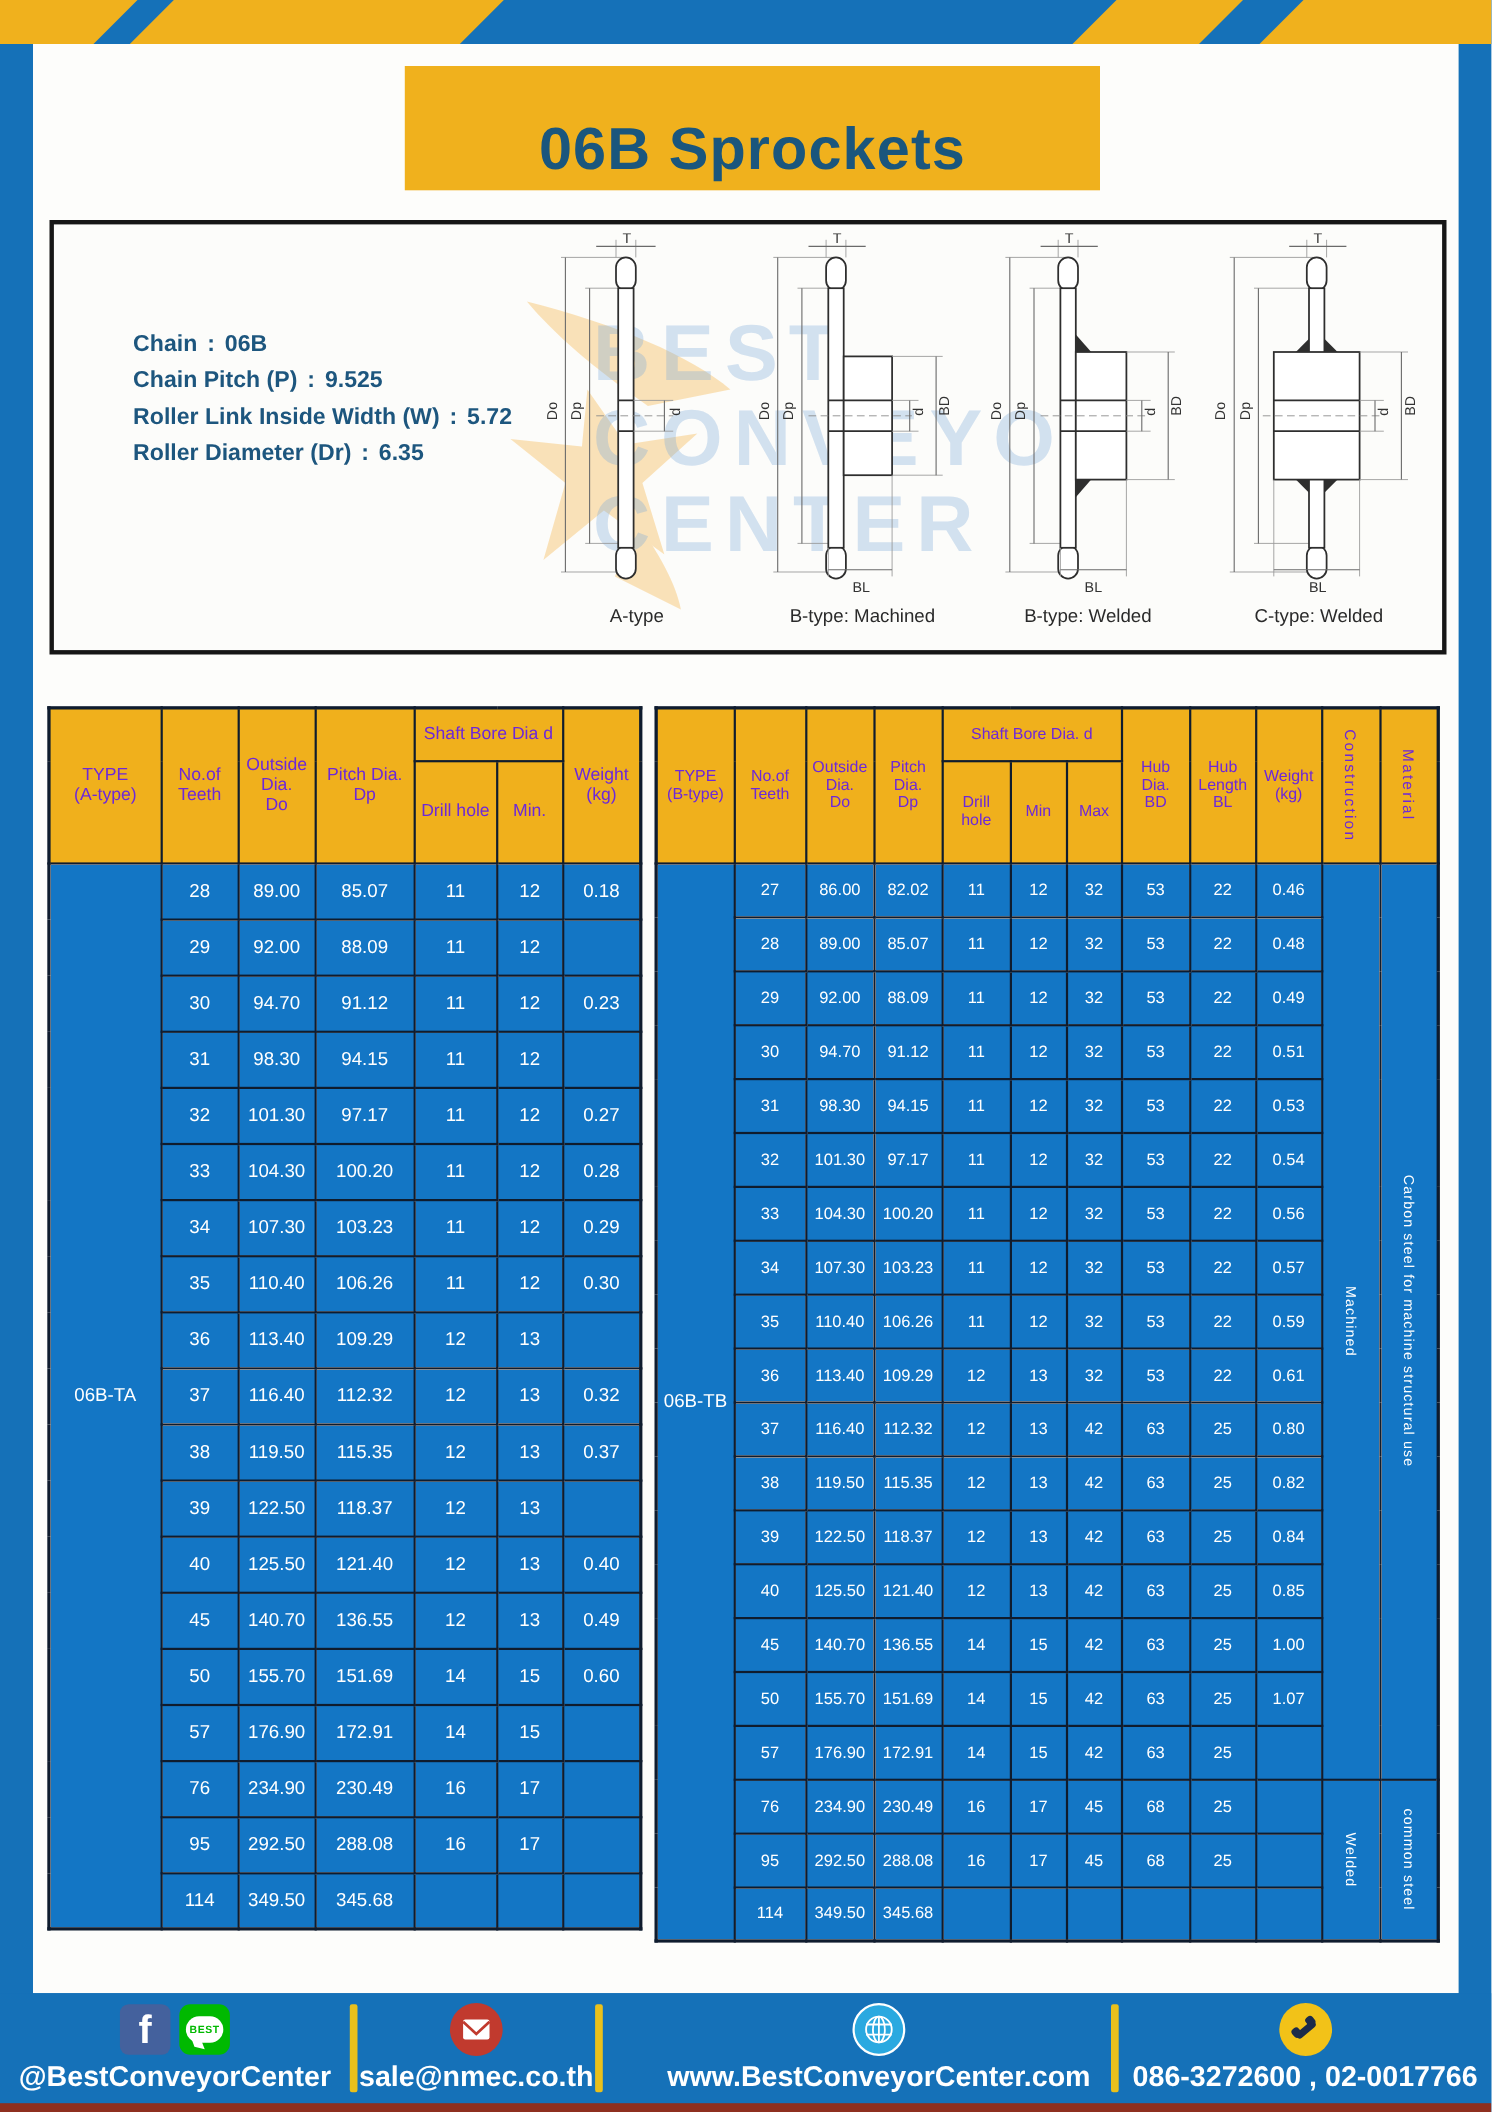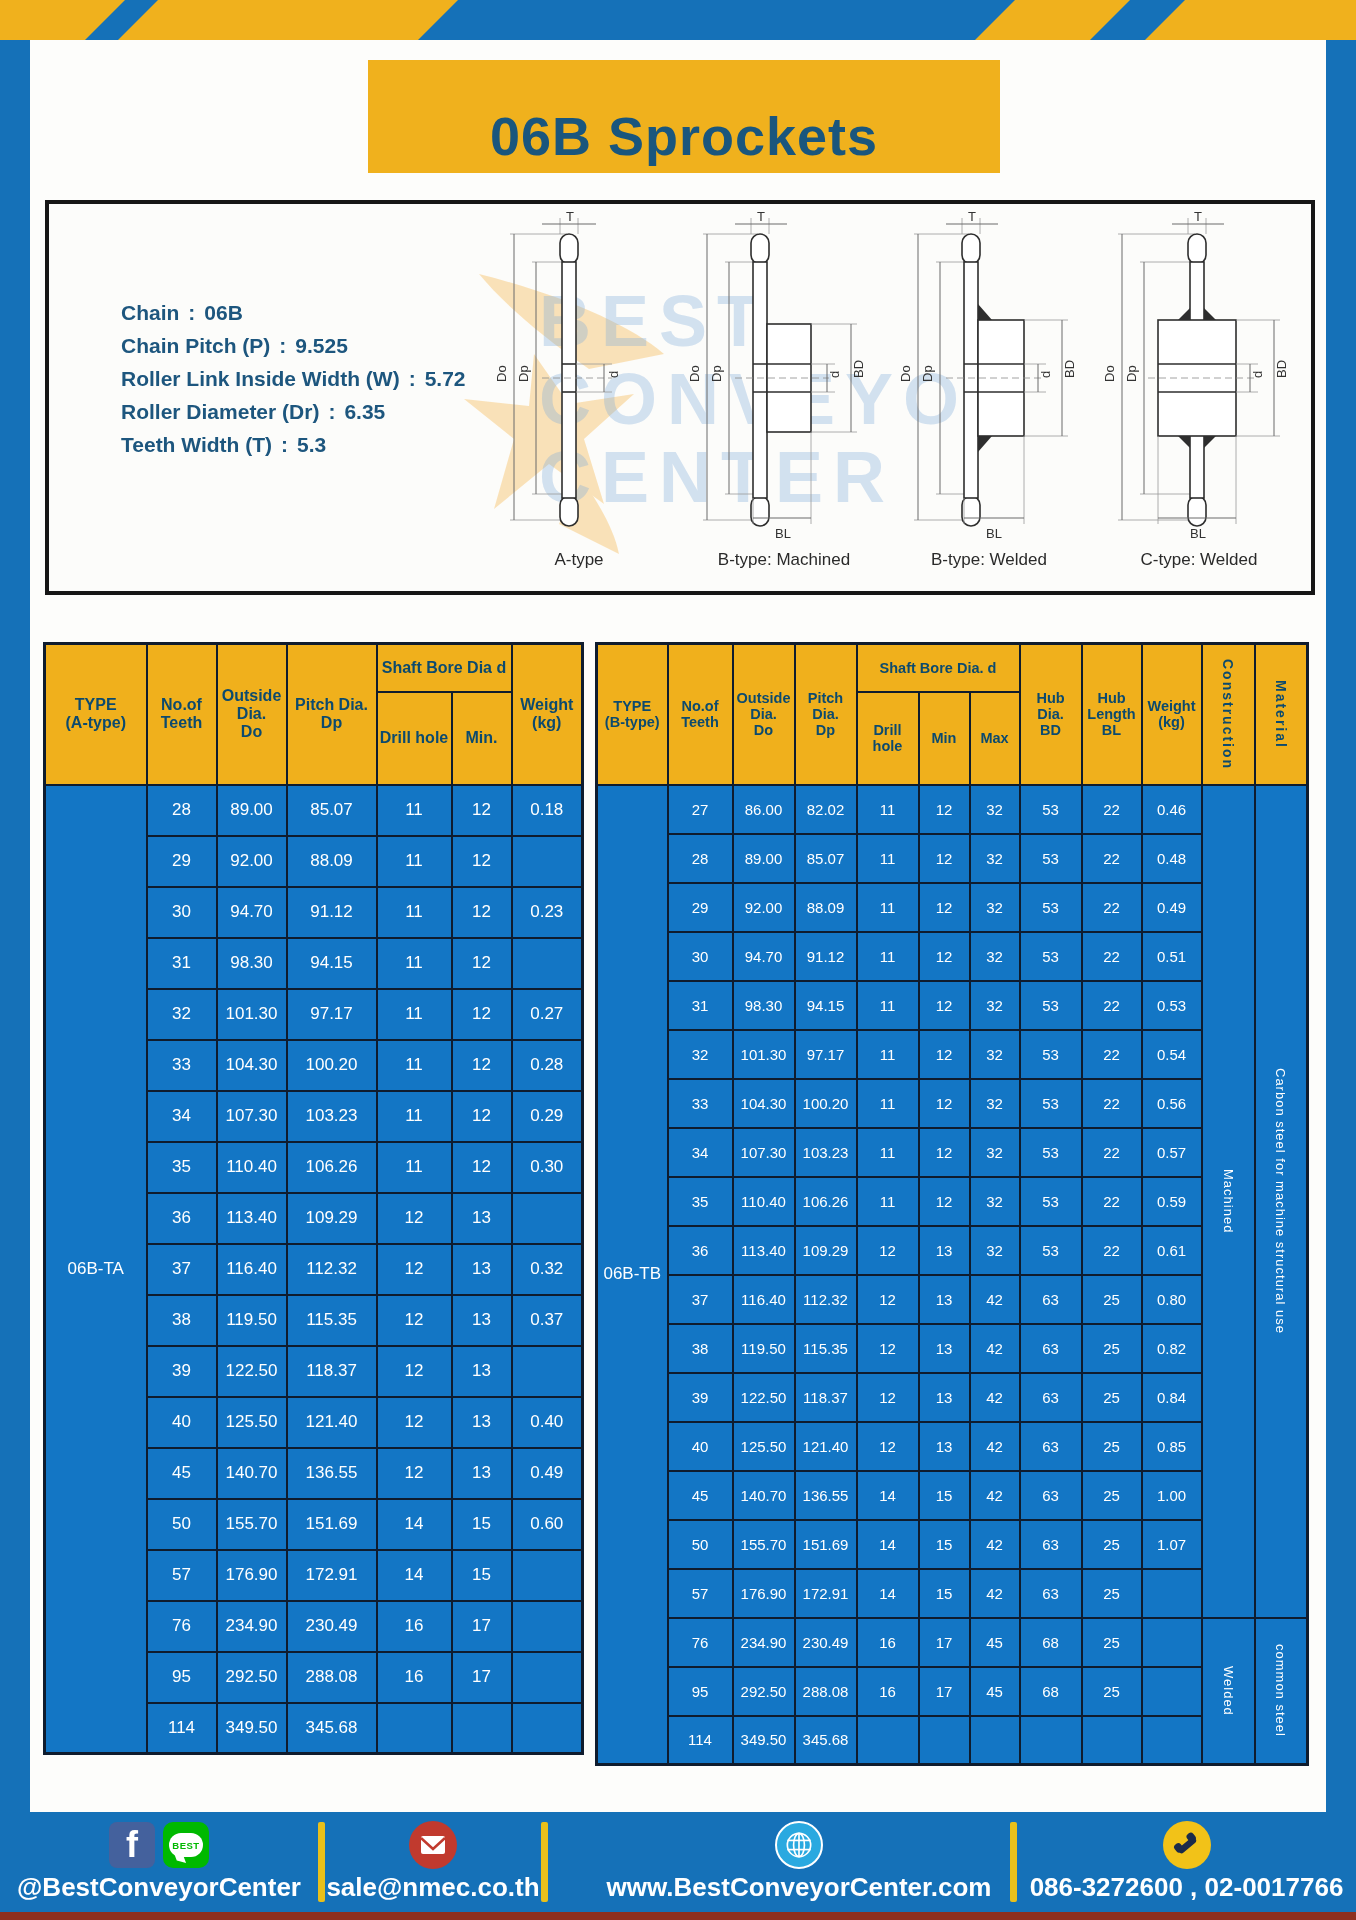--- a/index.html
+++ b/index.html
@@ -36,21 +36,21 @@
   .ext   { stroke:#9a9a9a; stroke-width:0.8; }
   .part  { fill:#ffffff; stroke:#2e2e2e; stroke-width:1.6; }
   .weld  { fill:#2e2e2e; }
   .dimtx { font-size:13px; fill:#333; font-family:"Liberation Sans",sans-serif; }
   .cdash { stroke:#8a8a8a; stroke-width:0.8; stroke-dasharray:7 4; }
 
   
   .tbl-wrap-a { position:absolute; left:43px;  top:642px; }
   .tbl-wrap-b { position:absolute; left:595px; top:642px; }
   table.tbl { border-collapse:collapse; table-layout:fixed; border:3px solid #0f1c2e; }
-  .tbl th { background:#f0b01c; color:#0c4a6e; font-weight:bold; text-align:center; vertical-align:middle;
+  .tbl th { background:#f0b01c; color:#6d28d9; font-weight:normal; text-align:center; vertical-align:middle;
             border:2px solid #0f1c2e; white-space:pre-line; padding:2px; }
   .tbl td { background:#1376c5; color:#ffffff; text-align:center; vertical-align:middle;
             border:2px solid #0f1c2e; overflow:hidden; padding:0; }
   .tbl-a th { font-size:16px; }
   .tbl-b th { font-size:14.5px; }
   .tbl-a td { font-size:17px; }
   .tbl-b td { font-size:15px; }
   .tbl-a thead tr.r1 { height:48px; } .tbl-a thead tr.r2 { height:93px; }
   .tbl-b thead tr.r1 { height:48px; } .tbl-b thead tr.r2 { height:93px; }
   .tbl-a tbody tr { height:51px; }
@@ -110,21 +110,20 @@
       <div>BEST</div>
       <div>CONVEYOR</div>
       <div>CENTER</div>
     </div>
 
     <div class="spec-lines">
         <div class="spec-line"><span>Chain</span><span class="spec-sep">:</span><span>06B</span></div>
         <div class="spec-line"><span>Chain Pitch (P)</span><span class="spec-sep">:</span><span>9.525</span></div>
         <div class="spec-line"><span>Roller Link Inside Width (W)</span><span class="spec-sep">:</span><span>5.72</span></div>
         <div class="spec-line"><span>Roller Diameter (Dr)</span><span class="spec-sep">:</span><span>6.35</span></div>
-        <div class="spec-line"><span>Teeth Width (T)</span><span class="spec-sep">:</span><span>5.3</span></div>
       </div>
 
     <div class="diagram" style="left:435px;">
       <svg width="170" height="336" viewBox="0 0 170 336">
         <line class="ext" x1="76" y1="22" x2="76" y2="6"></line>
           <line class="ext" x1="94" y1="22" x2="94" y2="6"></line>
         <line class="dline" x1="58" y1="12" x2="112" y2="12"></line>
         <text class="dimtx" x="82" y="9">T</text>
         <line class="ext" x1="83" y1="22" x2="26" y2="22"></line>
           <line class="ext" x1="83" y1="308" x2="26" y2="308"></line>

